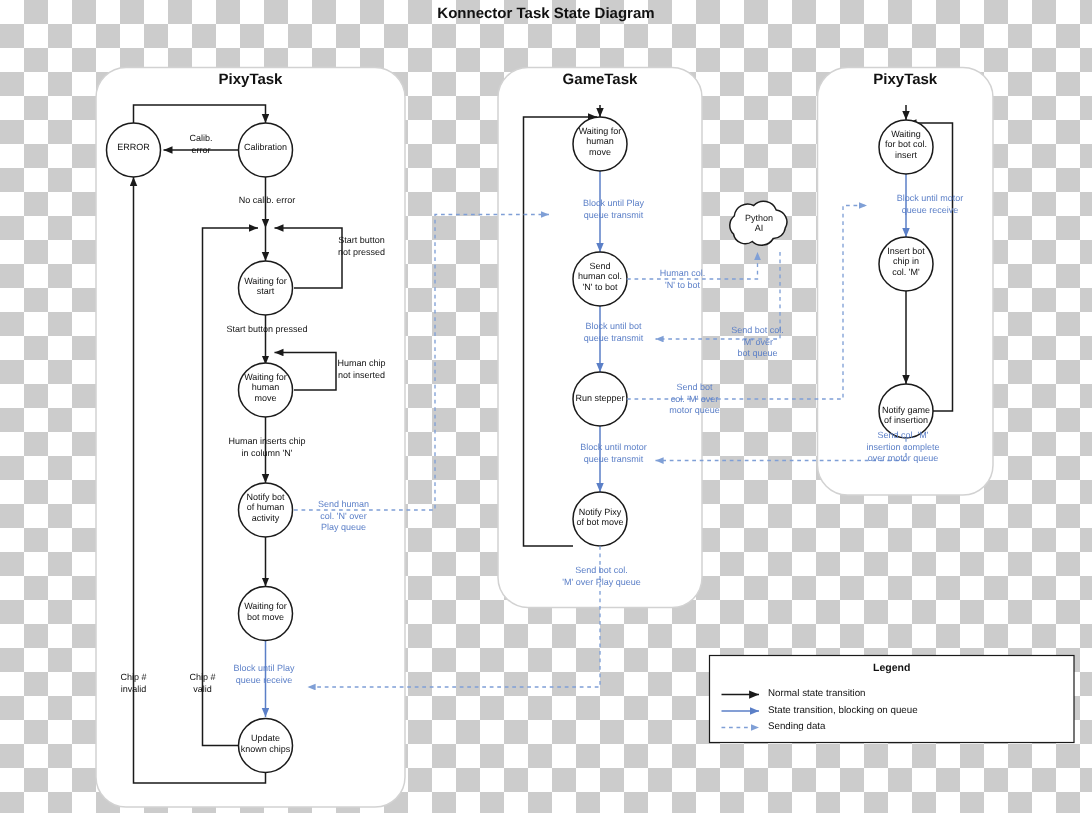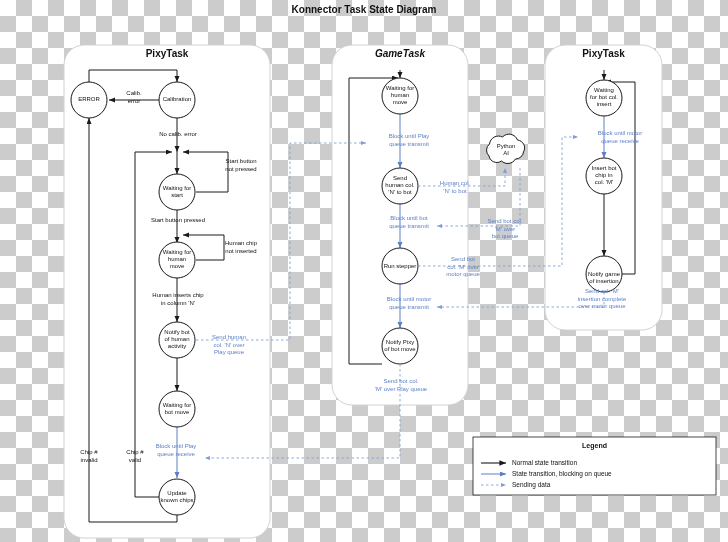--- a/index.html
+++ b/index.html
@@ -158,21 +158,21 @@
 
     <rect x="473" y="437" width="243" height="58" fill="#ffffff" stroke="#1a1a1a" stroke-width="0.8"></rect>
     <line x1="481" y1="463" x2="506" y2="463" stroke="#1a1a1a" stroke-width="1.1" marker-end="url(#arrowBlack)"></line>
     <line x1="481" y1="474" x2="506" y2="474" stroke="#5b7fc7" stroke-width="1" marker-end="url(#arrowBlue)"></line>
     <line x1="481" y1="485" x2="506" y2="485" stroke="#7f9fd6" stroke-width="0.9" stroke-dasharray="2.5,2.5" marker-end="url(#arrowBlueL)"></line>
   </svg>
 
   <div class="title">Konnector Task State Diagram</div>
 
   <div class="panel-title" style="left:104px;top:48px;width:126px;">PixyTask</div>
-  <div class="panel-title" style="left:337px;top:48px;width:126px;font-style:italic;">GameTask</div>
+  <div class="panel-title" style="left:337px;top:48px;width:126px;">GameTask</div>
   <div class="panel-title" style="left:545px;top:48px;width:117px;">PixyTask</div>
 
   <div class="node-label" style="left:64px;top:96px;width:50px;">ERROR</div>
   <div class="node-label" style="left:152px;top:96px;width:50px;">Calibration</div>
   <div class="node-label" style="left:152px;top:185px;width:50px;">Waiting for
 start</div>
   <div class="node-label" style="left:152px;top:249px;width:50px;">Waiting for
 human
 move</div>
   <div class="node-label" style="left:152px;top:329px;width:50px;">Notify bot

